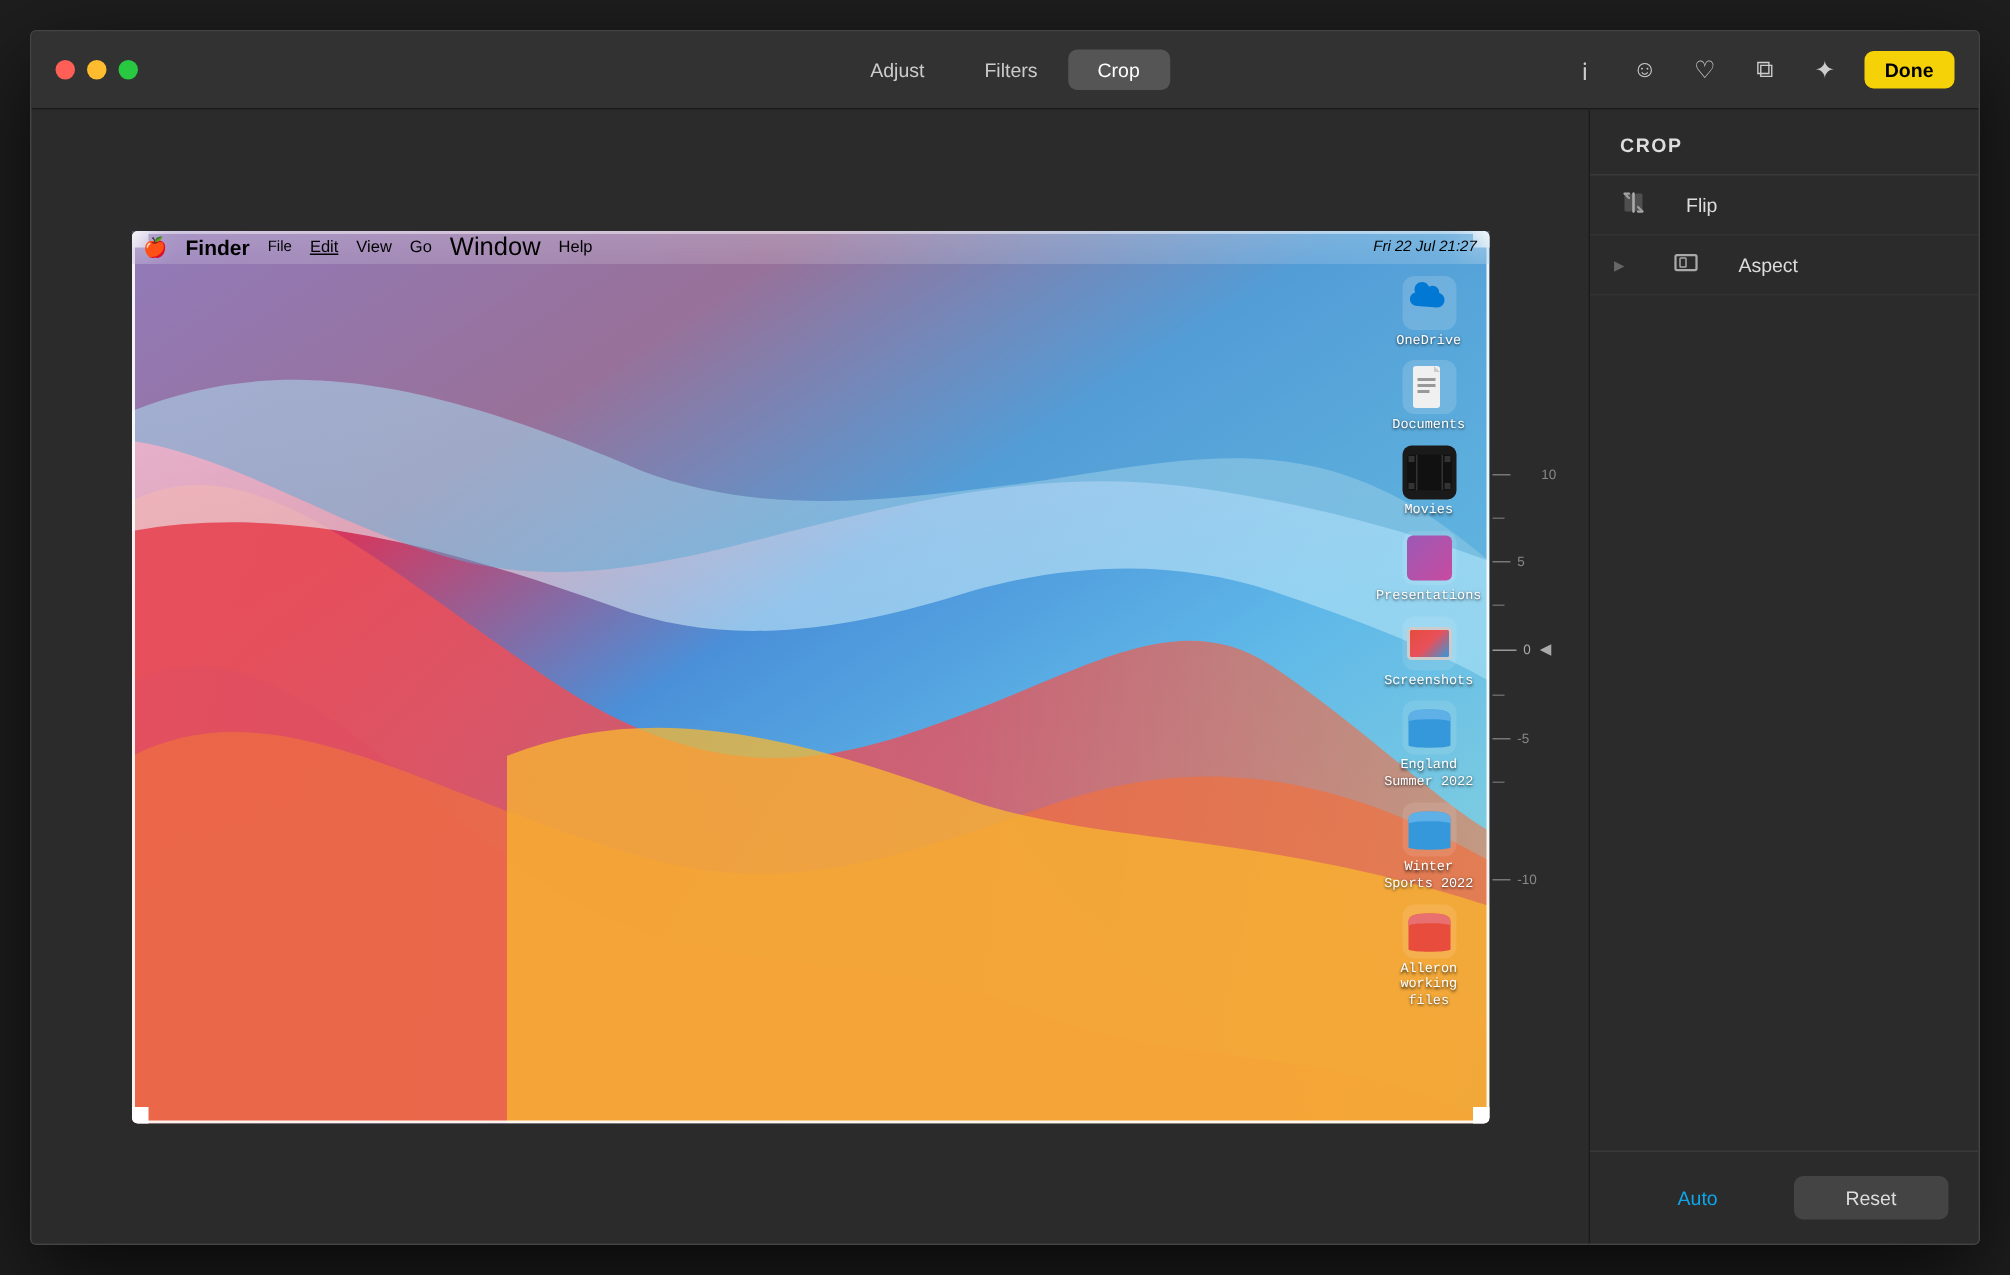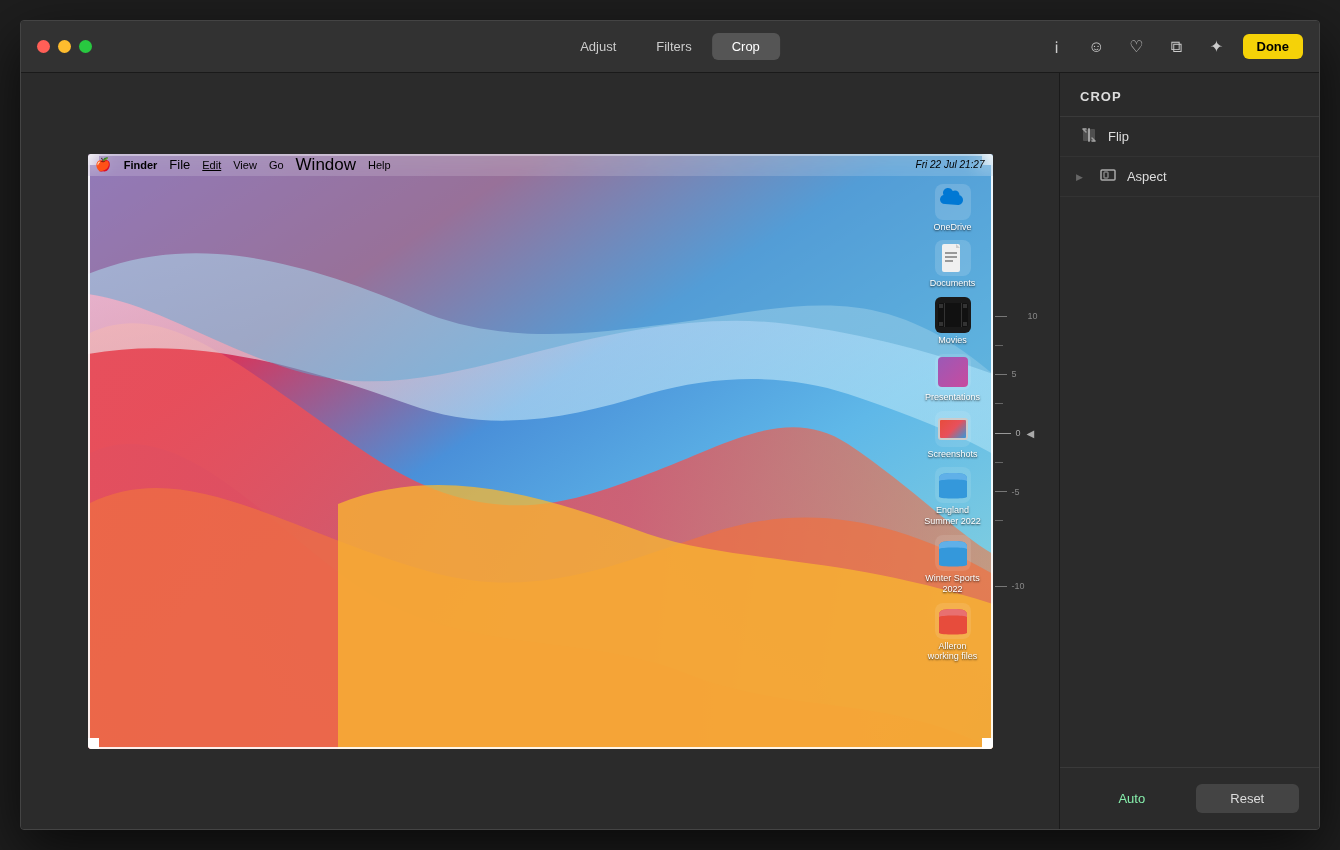--- a/index.html
+++ b/index.html
@@ -183,20 +183,21 @@
     }
     
     .desktop-icons {
       position: absolute;
       right: 10px;
       top: 30px;
       display: flex;
       flex-direction: column;
       gap: 8px;
       align-items: center;
+      font-family: Liberation Mono, monospace;
     }
     .desktop-icon {
       display: flex;
       flex-direction: column;
       align-items: center;
       width: 60px;
       cursor: pointer;
     }
     .desktop-icon-img {
       width: 36px;
@@ -251,21 +252,21 @@
       font-weight: 700;
       color: #ddd;
       letter-spacing: 0.08em;
       padding: 16px 20px 12px;
       border-bottom: 1px solid #3a3a3a;
     }
     .panel-item {
       display: flex;
       align-items: center;
       padding: 10px 20px;
-      gap: 10px;
+      gap: 26px;
       cursor: pointer;
       border-bottom: 1px solid #333;
     }
     .panel-item-icon {
       font-size: 14px;
       color: #aaa;
       width: 18px;
       text-align: center;
     }
     .panel-item-label {
@@ -289,21 +290,21 @@
       padding: 7px;
       border-radius: 6px;
       font-size: 13px;
       font-weight: 500;
       cursor: pointer;
       text-align: center;
       border: none;
     }
     .btn-auto {
       background: transparent;
-      color: #86efac;
+      color: #0ea5e9;
     }
     .btn-reset {
       background: #444;
       color: #ddd;
     }
   </style>
 </head>
 <body>
 
 <div class="app-window">
@@ -389,22 +390,22 @@
 
                 <path d="M0,120 C100,80 200,100 340,160 C420,190 500,180 580,170 C660,160 730,140 800,160 C850,175 880,200 905,220 L905,300 C870,280 820,260 760,240 C700,220 630,220 560,240 C480,265 400,280 320,250 C220,215 110,180 0,200 Z" fill="url(#wave3Grad)"></path>
 
                 <path d="M0,0 L905,0 L905,220 C850,200 780,180 700,170 C620,160 540,175 460,195 C380,215 300,240 220,220 C140,200 70,150 0,140 Z" fill="#5baad4" opacity="0.5"></path>
               </svg>
             </div>
 
             <div class="mac-menubar">
               <div class="mac-menubar-left">
                 <span class="mac-apple">🍎</span>
-                <span style="font-weight:600;font-size:11px;">Finder</span>
-                <span style="font-size:13px;">File</span>
+                <span style="font-weight:600;font-size:14px;">Finder</span>
+                <span style="font-size:10px;">File</span>
                 <span style="font-size:11px;text-decoration:underline;">Edit</span>
                 <span style="font-size:11px;">View</span>
                 <span style="font-size:11px;">Go</span>
                 <span style="font-size:17px;">Window</span>
                 <span style="font-size:11px;">Help</span>
               </div>
               <div class="mac-menubar-right">
                 <span>Fri 22 Jul 21:27</span>
               </div>
             </div>

